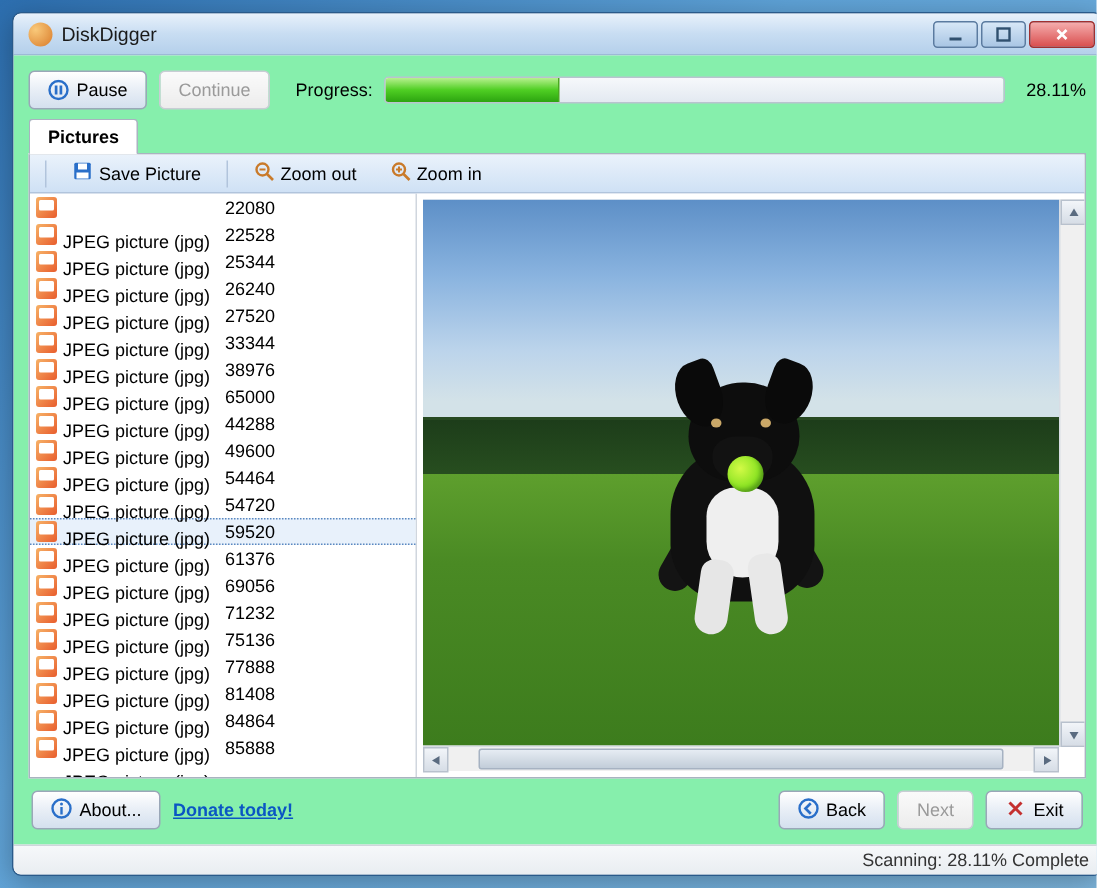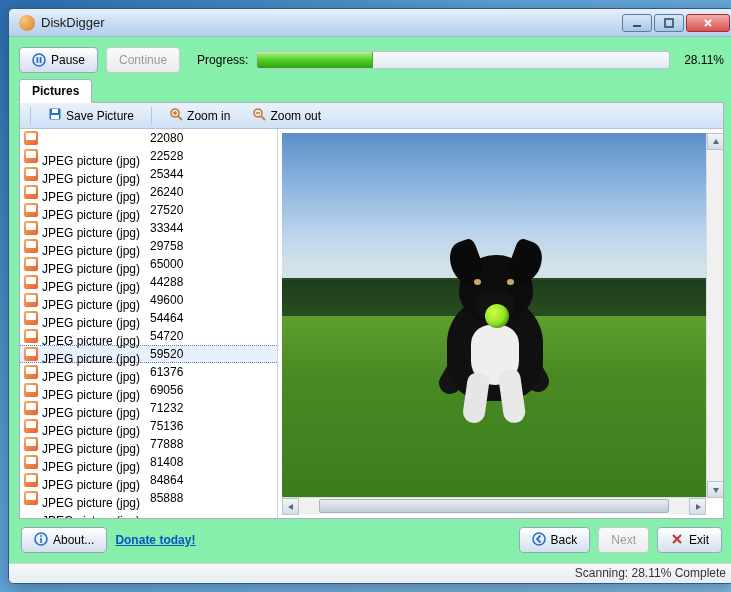--- a/index.html
+++ b/index.html
@@ -140,31 +140,31 @@
                 <rect x="3" y="8" width="8" height="4" fill="#fff"></rect>
               </svg></span>
           <span>Save Picture</span>
         </div>
         <div class="toolbar-sep"></div>
         <div class="tool-btn">
           <span class="icon-zoom"><svg viewBox="0 0 14 14">
                 <circle cx="6" cy="6" r="4" fill="none" stroke="#c97a2a" stroke-width="1.6"></circle>
                 <line x1="9" y1="9" x2="13" y2="13" stroke="#c97a2a" stroke-width="1.8"></line>
                 <line x1="4" y1="6" x2="8" y2="6" stroke="#c97a2a" stroke-width="1.4"></line>
-                <line x1="6" y1="4" x2="6" y2="8" stroke="#c97a2a" stroke-width="1.4"></line>
               </svg></span>
-          <span>Zoom in</span>
+          <span>Zoom out</span>
         </div>
         <div class="tool-btn">
           <span class="icon-zoom"><svg viewBox="0 0 14 14">
                 <circle cx="6" cy="6" r="4" fill="none" stroke="#c97a2a" stroke-width="1.6"></circle>
                 <line x1="9" y1="9" x2="13" y2="13" stroke="#c97a2a" stroke-width="1.8"></line>
                 <line x1="4" y1="6" x2="8" y2="6" stroke="#c97a2a" stroke-width="1.4"></line>
+                <line x1="6" y1="4" x2="6" y2="8" stroke="#c97a2a" stroke-width="1.4"></line>
               </svg></span>
-          <span>Zoom out</span>
+          <span>Zoom in</span>
         </div>
       </div>
 
       <div class="content-split">
         <div class="list-pane">
           <div class="list-body" id="listbody">
               <div class="row">
                 <div class="row-icon"></div>
                 <div class="row-type">JPEG picture (jpg)</div>
                 <div class="row-sector">22080</div>
@@ -190,21 +190,21 @@
                 <div class="row-sector">27520</div>
               </div>
               <div class="row">
                 <div class="row-icon"></div>
                 <div class="row-type">JPEG picture (jpg)</div>
                 <div class="row-sector">33344</div>
               </div>
               <div class="row">
                 <div class="row-icon"></div>
                 <div class="row-type">JPEG picture (jpg)</div>
-                <div class="row-sector">29758</div>
+                <div class="row-sector">38976</div>
               </div>
               <div class="row">
                 <div class="row-icon"></div>
                 <div class="row-type">JPEG picture (jpg)</div>
                 <div class="row-sector">65000</div>
               </div>
               <div class="row">
                 <div class="row-icon"></div>
                 <div class="row-type">JPEG picture (jpg)</div>
                 <div class="row-sector">44288</div>

